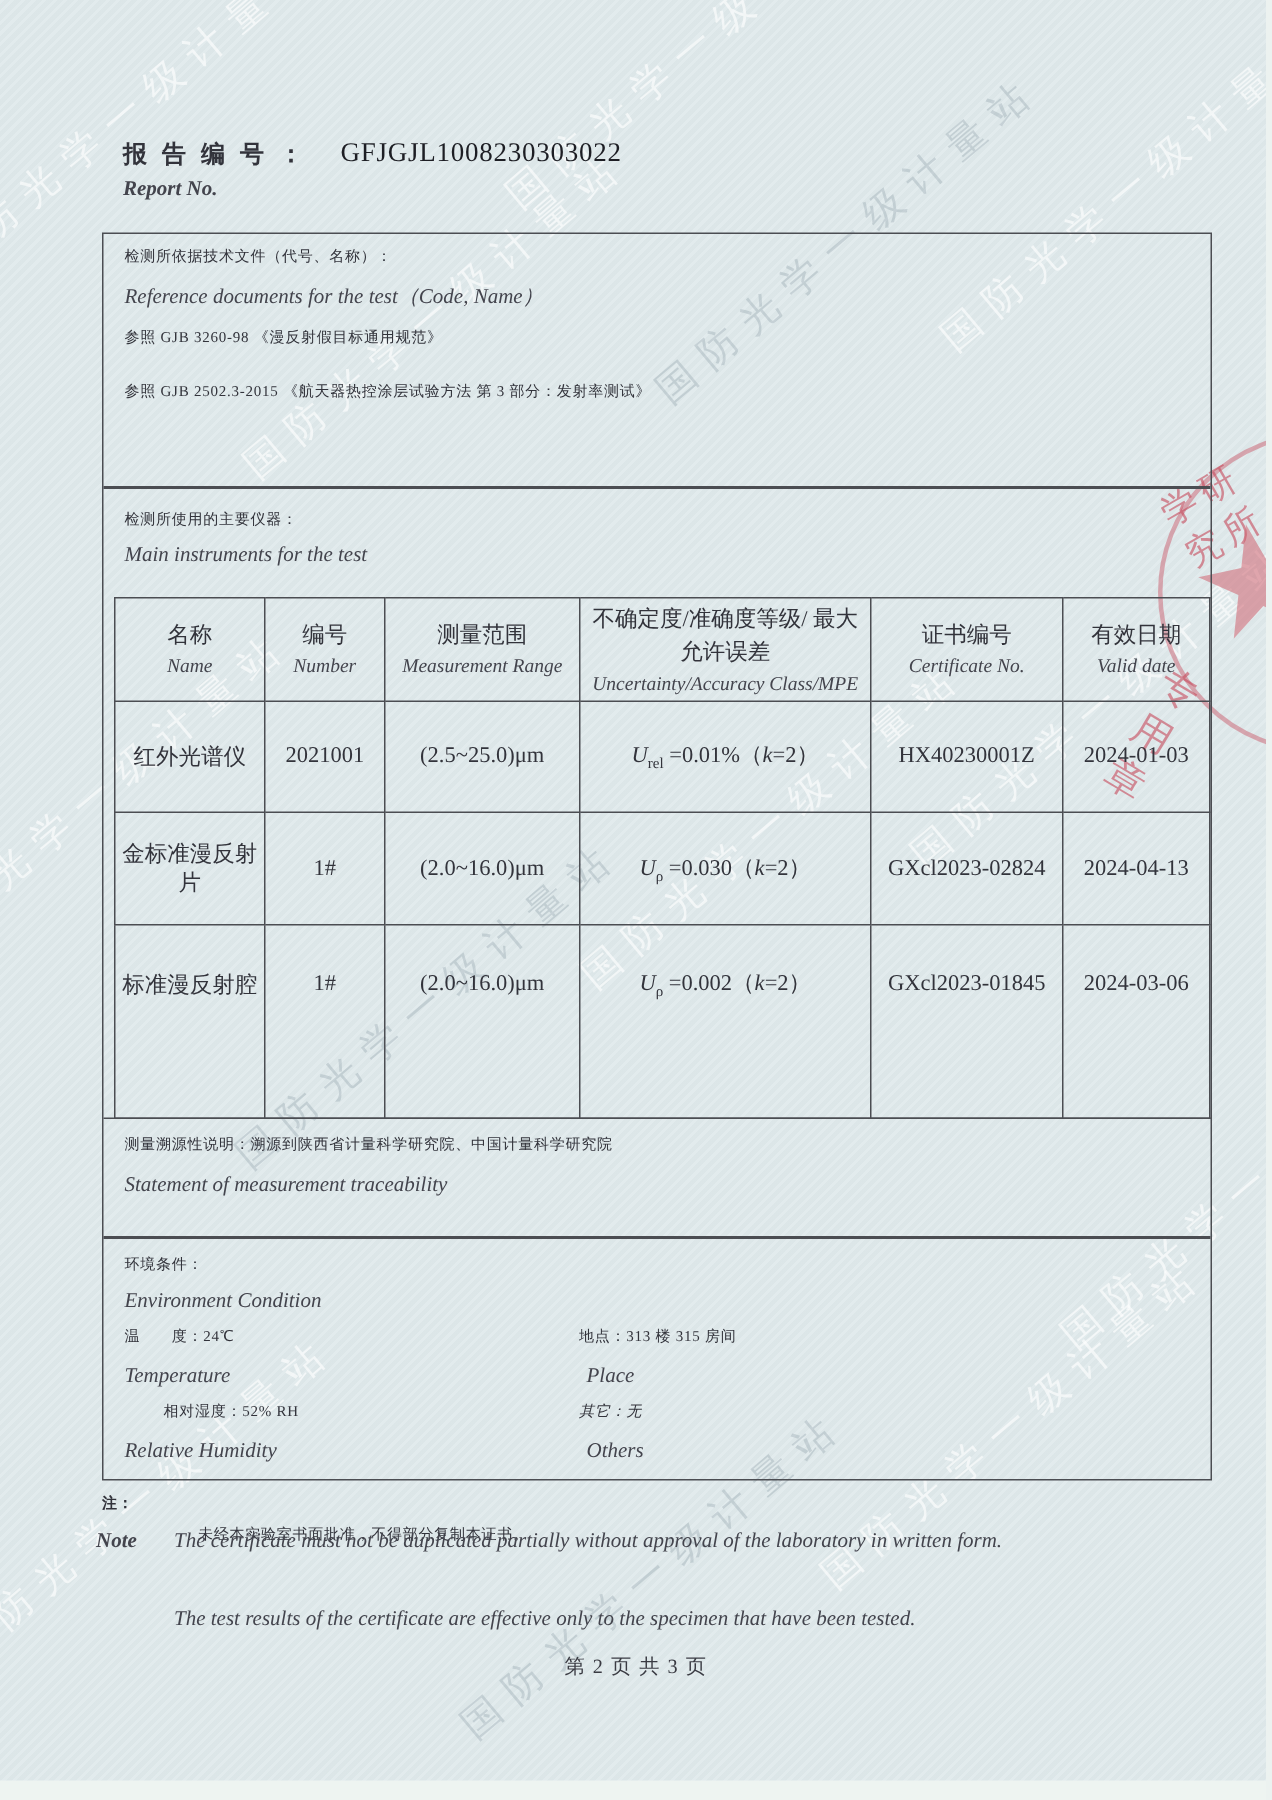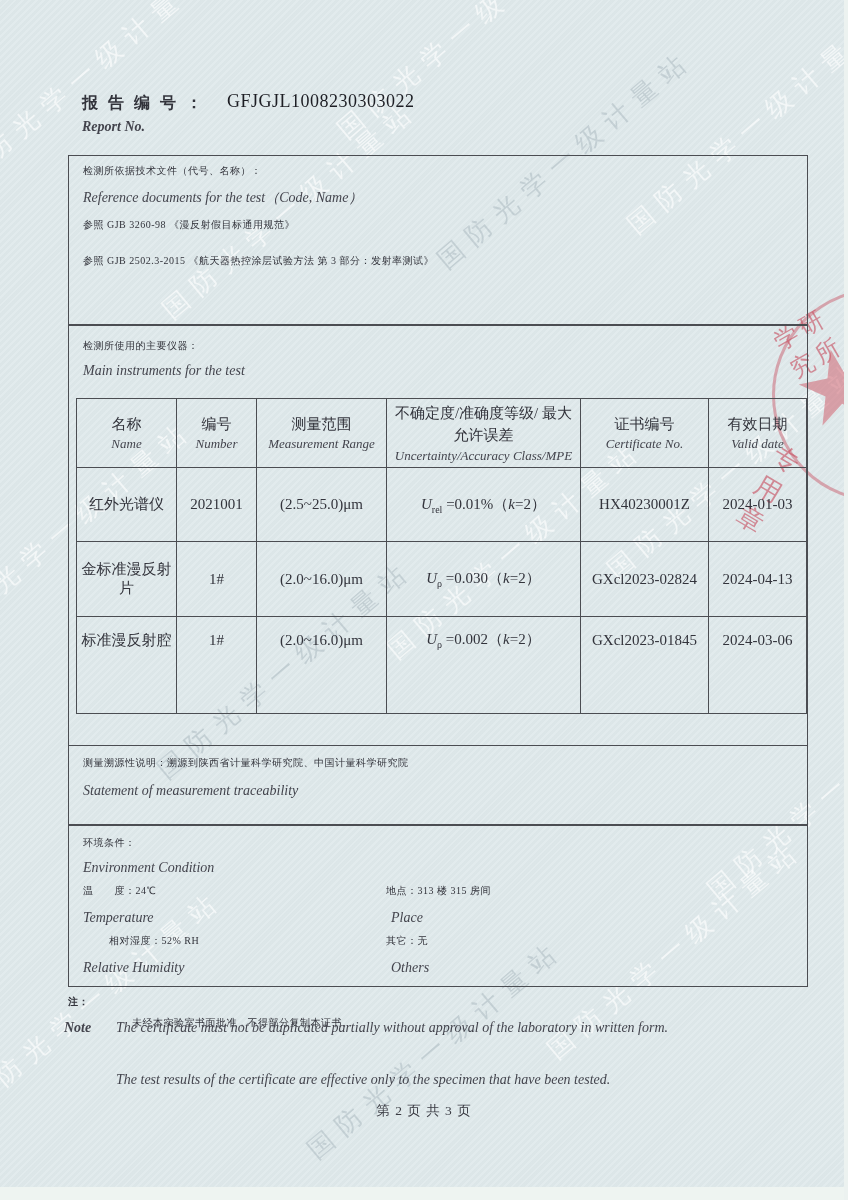--- a/index.html
+++ b/index.html
@@ -115,21 +115,21 @@
         <td class="cell">2024-01-03</td>
       </tr>
       <tr style="height:75px">
         <td class="cell">金标准漫反射片</td>
         <td class="cell">1#</td>
         <td class="cell">(2.0~16.0)μm</td>
         <td class="cell"><span class="usym">U</span><sub>ρ</sub><span> =0.030（</span><i>k</i><span>=2）</span></td>
         <td class="cell">GXcl2023-02824</td>
         <td class="cell">2024-04-13</td>
       </tr>
-      <tr style="height:97px" class="tall">
+      <tr style="height:129px" class="tall">
         <td class="cell">标准漫反射腔</td>
         <td class="cell">1#</td>
         <td class="cell">(2.0~16.0)μm</td>
         <td class="cell"><span class="usym">U</span><sub>ρ</sub><span> =0.002（</span><i>k</i><span>=2）</span></td>
         <td class="cell">GXcl2023-01845</td>
         <td class="cell">2024-03-06</td>
       </tr>
     </tbody>
       </table>
 
@@ -149,21 +149,21 @@
     <div class="abs en" style="left:14px;top:754px;">Temperature</div>
     <div class="abs cn" style="left:14px;top:778px;margin-left:26px;">
       <span>相对湿度：</span><span>52% RH</span>
     </div>
     <div class="abs en" style="left:14px;top:804px;">Relative Humidity</div>
 
     <div class="abs cn" style="left:317px;top:728px;text-align:right;">
       <span>地点：</span><span>313 楼 315 房间</span>
     </div>
     <div class="abs en" style="left:322px;top:754px;">Place</div>
-    <div class="abs cn" style="left:317px;top:778px;">
+    <div class="abs cn" style="left:317px;top:778px;font-style:italic;">
       <span>其它：</span><span>无</span>
     </div>
     <div class="abs en" style="left:322px;top:804px;">Others</div>
   </div>
 
   <div class="abs cn bold" style="left:68px;top:995px;">注：</div>
   <div class="abs cn" style="left:116px;top:1016px;margin-left:16px;">未经本实验室书面批准，不得部分复制本证书。</div>
   <div class="abs en bold" style="left:64px;top:1020px;">Note</div>
   <div class="abs en" style="left:116px;top:1020px;">The certificate must not be duplicated partially without approval of the laboratory in written form.</div>
   <div class="abs en" style="left:116px;top:1072px;">The test results of the certificate are effective only to the specimen that have been tested.</div>

